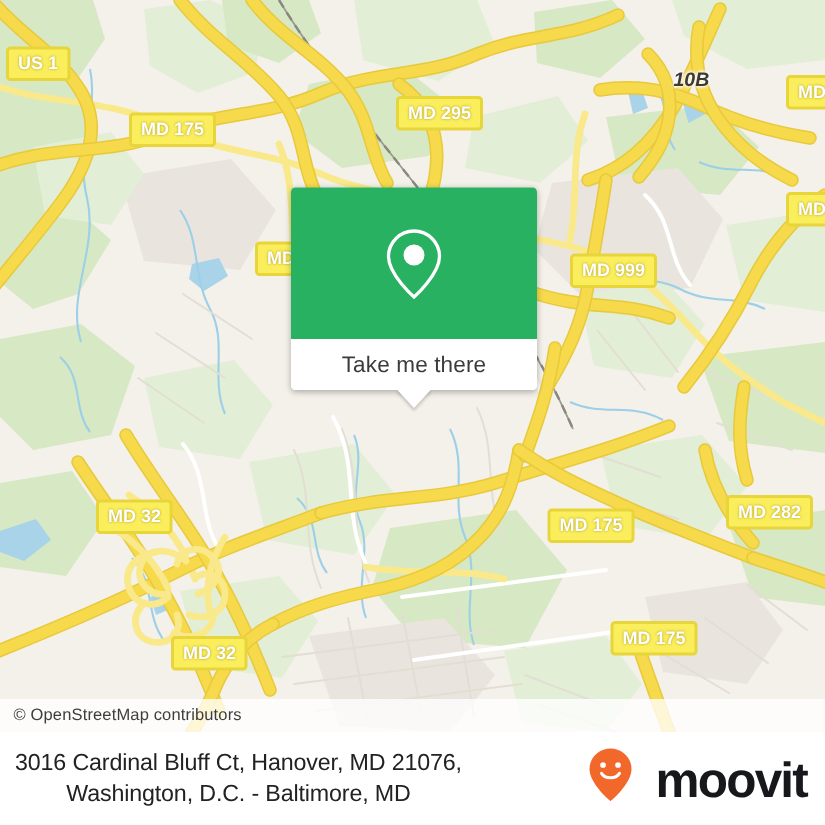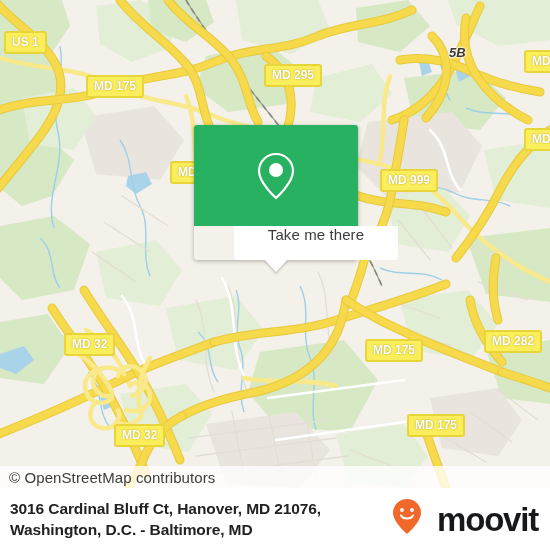--- a/index.html
+++ b/index.html
@@ -15,40 +15,40 @@
        background:#f4f1ea;}
   .map-svg{position:absolute;left:0;top:0;width:550px;height:488px;}
 
   
   .attribution{
     position:absolute;left:0;bottom:0;width:550px;height:22px;
     background:rgba(255,255,255,0.78);
     display:flex;align-items:center;
   }
   .attribution span{
-    font-size:15px;color:#3d3d3d;padding-left:9px;letter-spacing:0.1px;
+    font-size:11px;color:#3d3d3d;padding-left:9px;letter-spacing:0.1px;
   }
 
   
   .popup{
     position:absolute;left:194px;top:125px;width:164px;height:135px;
     border-radius:3px;
     box-shadow:0 1px 4px rgba(0,0,0,0.30);
     overflow:visible;
   }
   .popup-head{
     position:absolute;left:0;top:0;width:164px;height:101px;
     background:#27b161;border-radius:3px 3px 0 0;
     display:flex;align-items:center;justify-content:center;
   }
   .popup-head svg{display:block;}
   .popup-foot{
     position:absolute;left:0;top:101px;width:164px;height:34px;
     background:#ffffff;border-radius:0 0 3px 3px;
-    display:flex;justify-content:center;margin-left:40px;
+    display:flex;align-items:center;justify-content:center;
   }
   .popup-foot span{
     font-size:15px;color:#3b3b3b;letter-spacing:0.1px;
   }
   .popup-tail{
     position:absolute;left:70px;top:134px;width:0;height:0;
     border-left:12px solid transparent;
     border-right:12px solid transparent;
     border-top:13px solid #ffffff;
     filter:drop-shadow(0 2px 1px rgba(0,0,0,0.18));
@@ -79,22 +79,23 @@
   
   .footer{
     position:absolute;left:0;top:488px;width:550px;height:62px;
     background:#ffffff;
     display:flex;align-items:center;justify-content:space-between;
   }
   .footer-text{
     padding-left:10px;max-width:390px;
   }
   .footer-text div{
-    font-size:15.5px;color:#222222;font-weight:bold;line-height:21px;
+    font-size:15.5px;color:#222222;font-weight:normal;line-height:21px;
     letter-spacing:-0.1px;
+    text-align:center;
   }
   .brand{display:flex;align-items:center;padding-right:12px;gap:12px;}
   .brand-word{
     font-size:33px;font-weight:bold;color:#16181c;letter-spacing:-1.2px;
     margin-left:3px;line-height:1;
   }
 </style>
 </head>
 <body>
 
@@ -301,21 +302,21 @@
         <div class="shield" style="left: 380px; top: 169px;">MD 999</div>
         <div class="shield" style="left: 524px; top: 50px;">MD</div>
         <div class="shield" style="left: 524px; top: 128px;">MD</div>
         <div class="shield" style="left: 64px; top: 333px;">MD 32</div>
         <div class="shield" style="left: 114px; top: 424px;">MD 32</div>
         <div class="shield" style="left: 365px; top: 339px;">MD 175</div>
         <div class="shield" style="left: 484px; top: 330px;">MD 282</div>
         <div class="shield" style="left: 407px; top: 414px;">MD 175</div>
       </div>
     <div id="exit-layer">
-        <div class="exit-label" style="left: 449px; top: 45px;">5B</div>
+        <div class="exit-label" style="left: 449px; top: 45px;">10B</div>
       </div>
 
     <div class="popup">
       <div class="popup-head">
         <span>
           <svg width="42" height="52" viewBox="0 0 42 52">
             <path d="M21,4 C11.6,4 4,11.6 4,21 C4,33 21,48 21,48 C21,48 38,33 38,21 C38,11.6 30.4,4 21,4 Z" fill="none" stroke="#ffffff" stroke-width="2.2"></path>
             <circle cx="21" cy="20" r="7" fill="#ffffff"></circle>
           </svg>
         </span>

